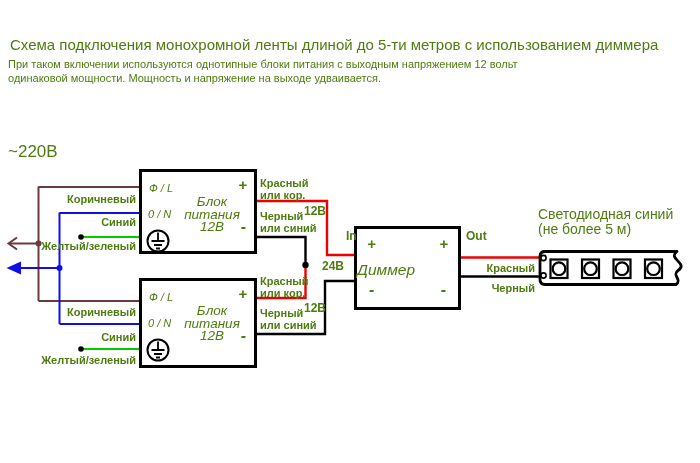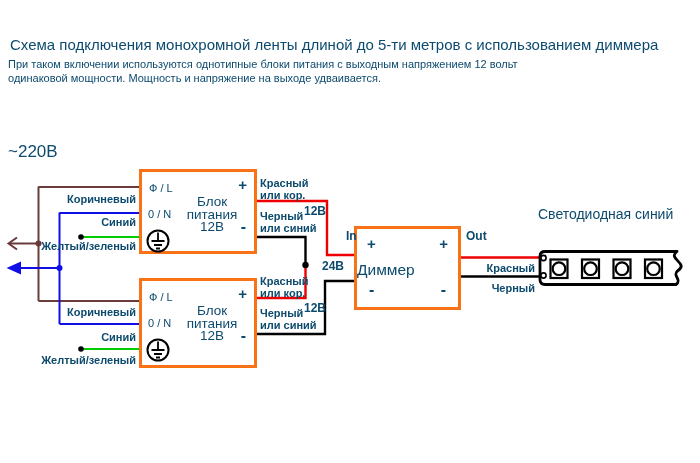--- a/index.html
+++ b/index.html
@@ -1,27 +1,27 @@
 <!DOCTYPE html>
 <html><head>
 <meta charset="utf-8">
 <style>
   * { margin:0; padding:0; box-sizing:border-box; }
   html,body { background:#fff; }
   .canvas {
     position:relative; width:700px; height:463px; background:#ffffff;
-    font-family:"Liberation Sans", sans-serif; color:#0c4a6e; overflow:hidden;
+    font-family:"Liberation Sans", sans-serif; color:#4d7c0f; overflow:hidden;
   }
   .abs { position:absolute; white-space:nowrap; }
   .title { left:10px; top:36px; font-size:15px; z-index:3; }
   .subtitle { left:8px; top:58px; font-size:11px; font-weight:normal; line-height:13.5px; z-index:3; }
   .mains { left:8px; top:142px; font-size:17px; z-index:3;text-align:right; }
   .wires { position:absolute; left:0; top:0; z-index:1; }
   .box {
-    position:absolute; background:#fff; border:3px solid #f97316; z-index:2;
+    position:absolute; background:#fff; border:3px solid #000000; z-index:2;font-style:italic;
   }
   .psu { left:139px; width:118px; }
   .psu .term { position:absolute; font-size:11px; }
   .psu .phase { left:7px; top:10px; }
   .psu .neutral { left:6px; top:36px; }
   .psu .plus { position:absolute; right:7px; top:4px; font-size:15px; font-weight:bold; }
   .psu .minus { position:absolute; right:8px; top:46px; font-size:16px; font-weight:bold; }
   .psu-name { position:absolute; left:32px; right:4px; top:24px; text-align:center; font-size:13.5px; line-height:12.5px; }
   .gnd { position:absolute; left:3px; top:56px; }
   .dimmer { left:354px; top:226px; width:107px; height:84px; }
@@ -163,15 +163,16 @@
   </div>
 
   <div class="lbl" style="left:322px;top:261px;font-size:12px">24В</div>
   <div class="lbl" style="left:346px;top:231px;font-size:12px">In</div>
   <div class="lbl" style="left:466px;top:231px;font-size:12px">Out</div>
   <div class="lbl r" style="left:435px;top:243px">Красный</div>
   <div class="lbl r" style="left:435px;top:263px">Черный</div>
 
   <div class="abs strip-title">
     <div>Светодиодная синий</div>
+    <div>(не более 5 м)</div>
   </div>
 
 </div>
 
 </body></html>

